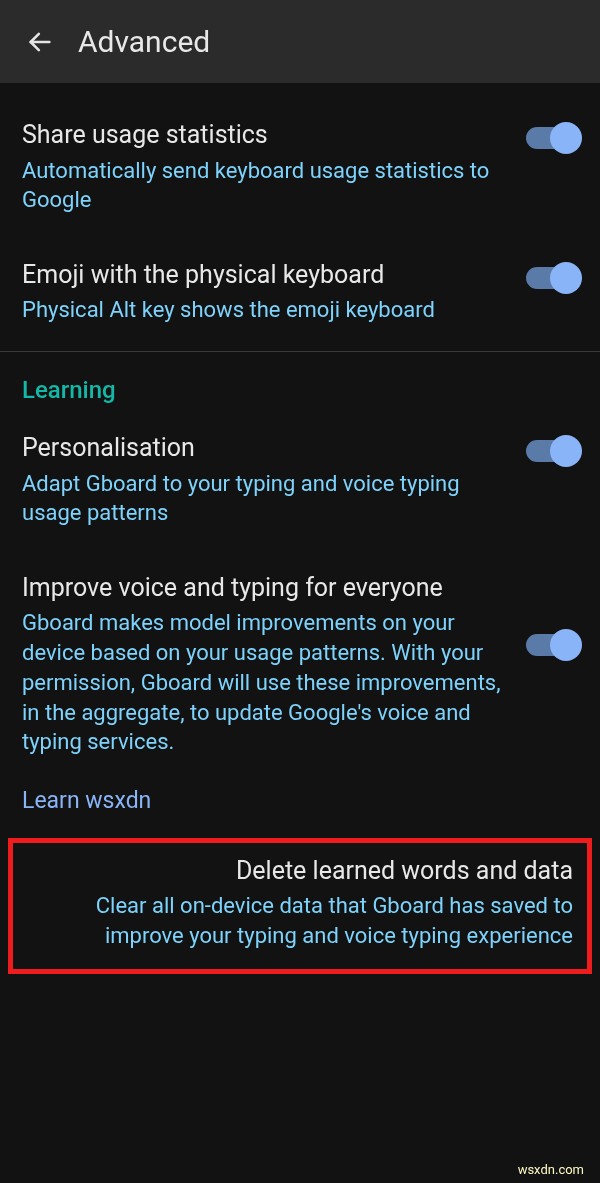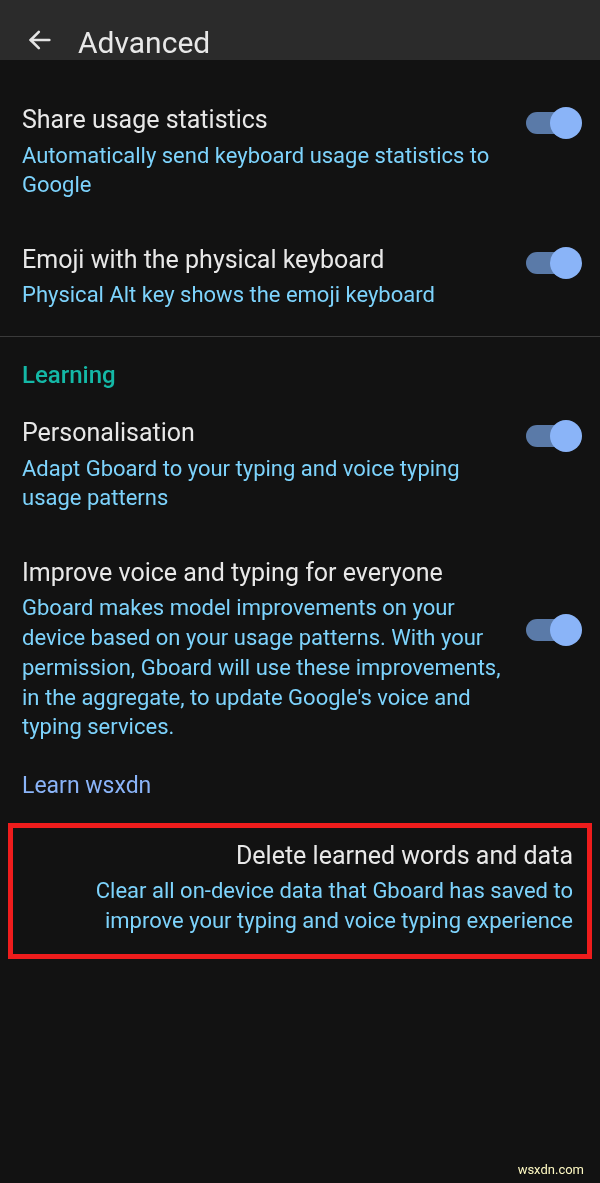--- a/index.html
+++ b/index.html
@@ -6,42 +6,42 @@
     body {
       width: 600px;
       height: 1183px;
       background: #121212;
       font-family: Roboto, -apple-system, "Segoe UI", Arial, sans-serif;
       color: #e4e4e4;
       overflow: hidden;
       position: relative;
     }
     .header {
-      height: 60px;
+      height: 83px;
       background: #2b2b2b;
       display: flex;
-      align-items: flex-end;
+      align-items: center;
       padding: 0 20px;
     }
     .back-btn {
       width: 40px;
       height: 40px;
       display: flex;
       align-items: center;
       justify-content: center;
       color: #e4e4e4;
       cursor: pointer;
     }
     .header-title {
       font-size: 30px;
       font-weight: 400;
       margin-left: 18px;
       color: #e8e8e8;
     }
-    .content { padding-top: 22px; }
+    .content { padding-top: 14px; }
     .setting-row {
       display: flex;
       align-items: flex-start;
       padding: 22px 22px 22px 22px;
       gap: 16px;
     }
     .setting-text { flex: 1; }
     .setting-title {
       font-size: 25px;
       color: #e8e8e8;

